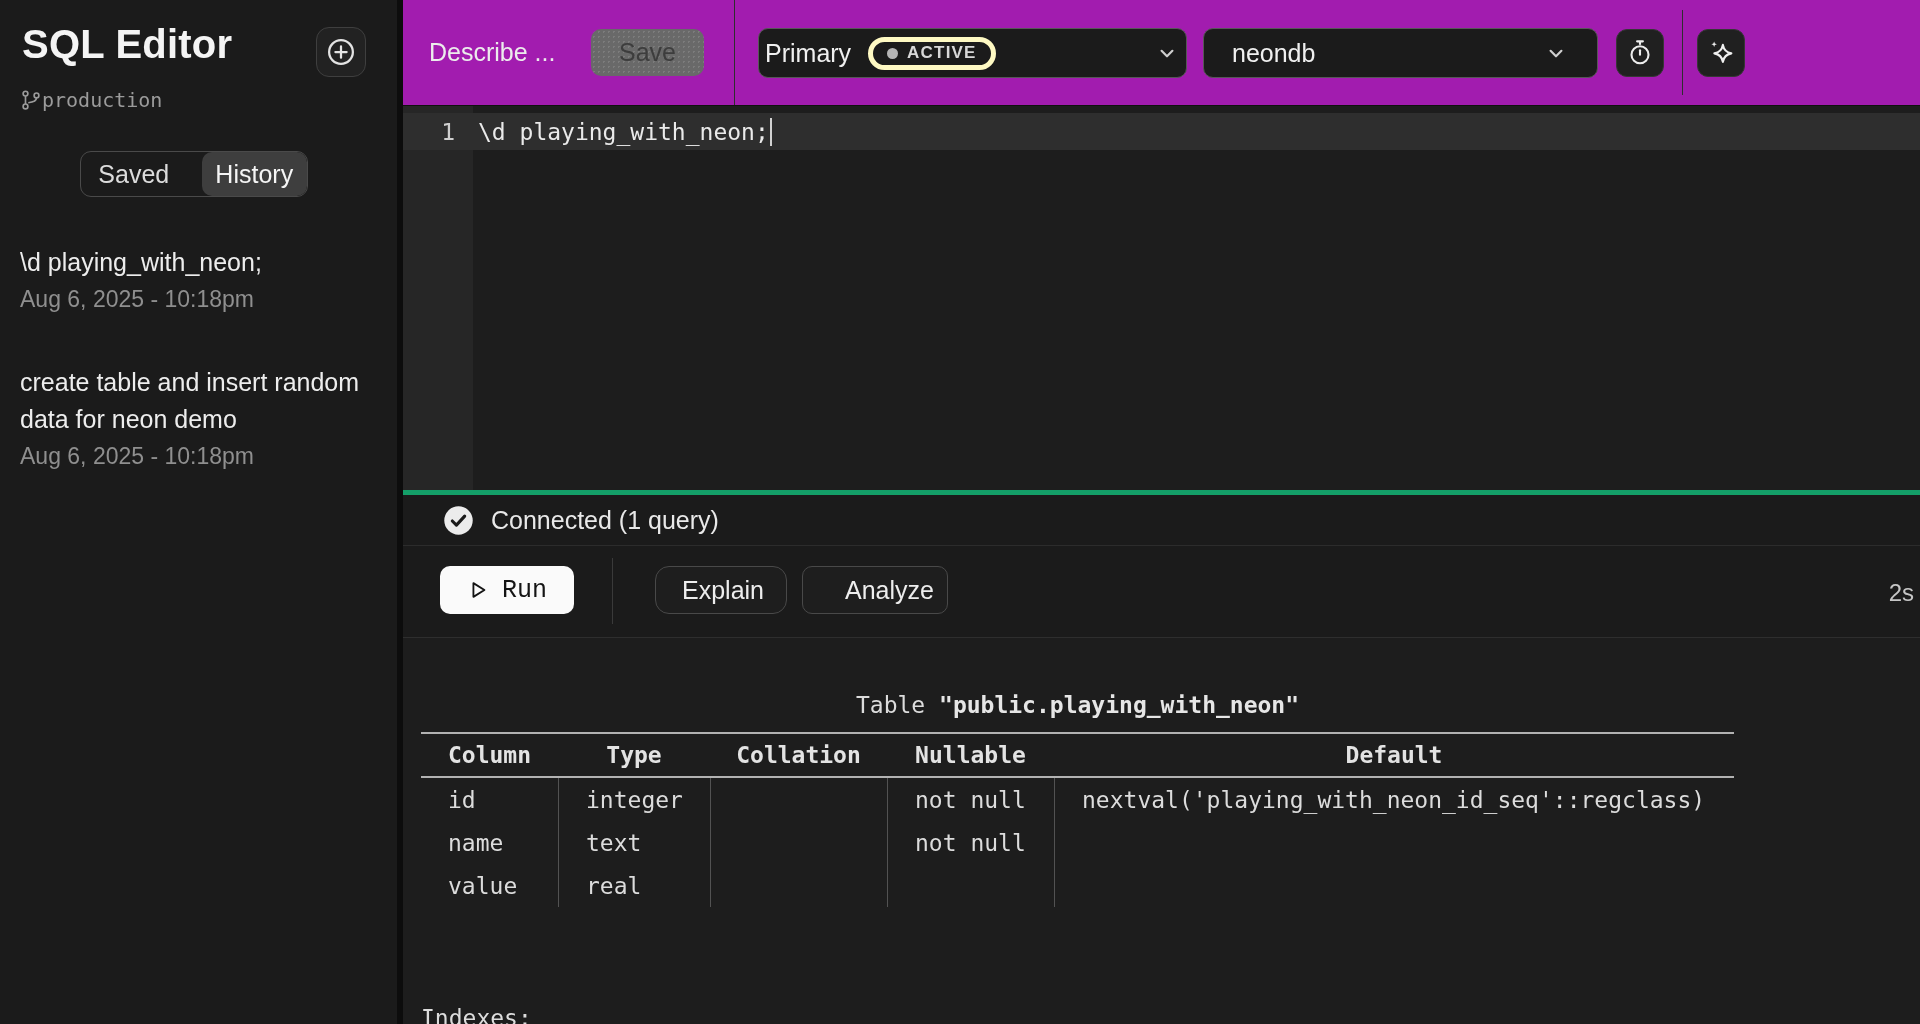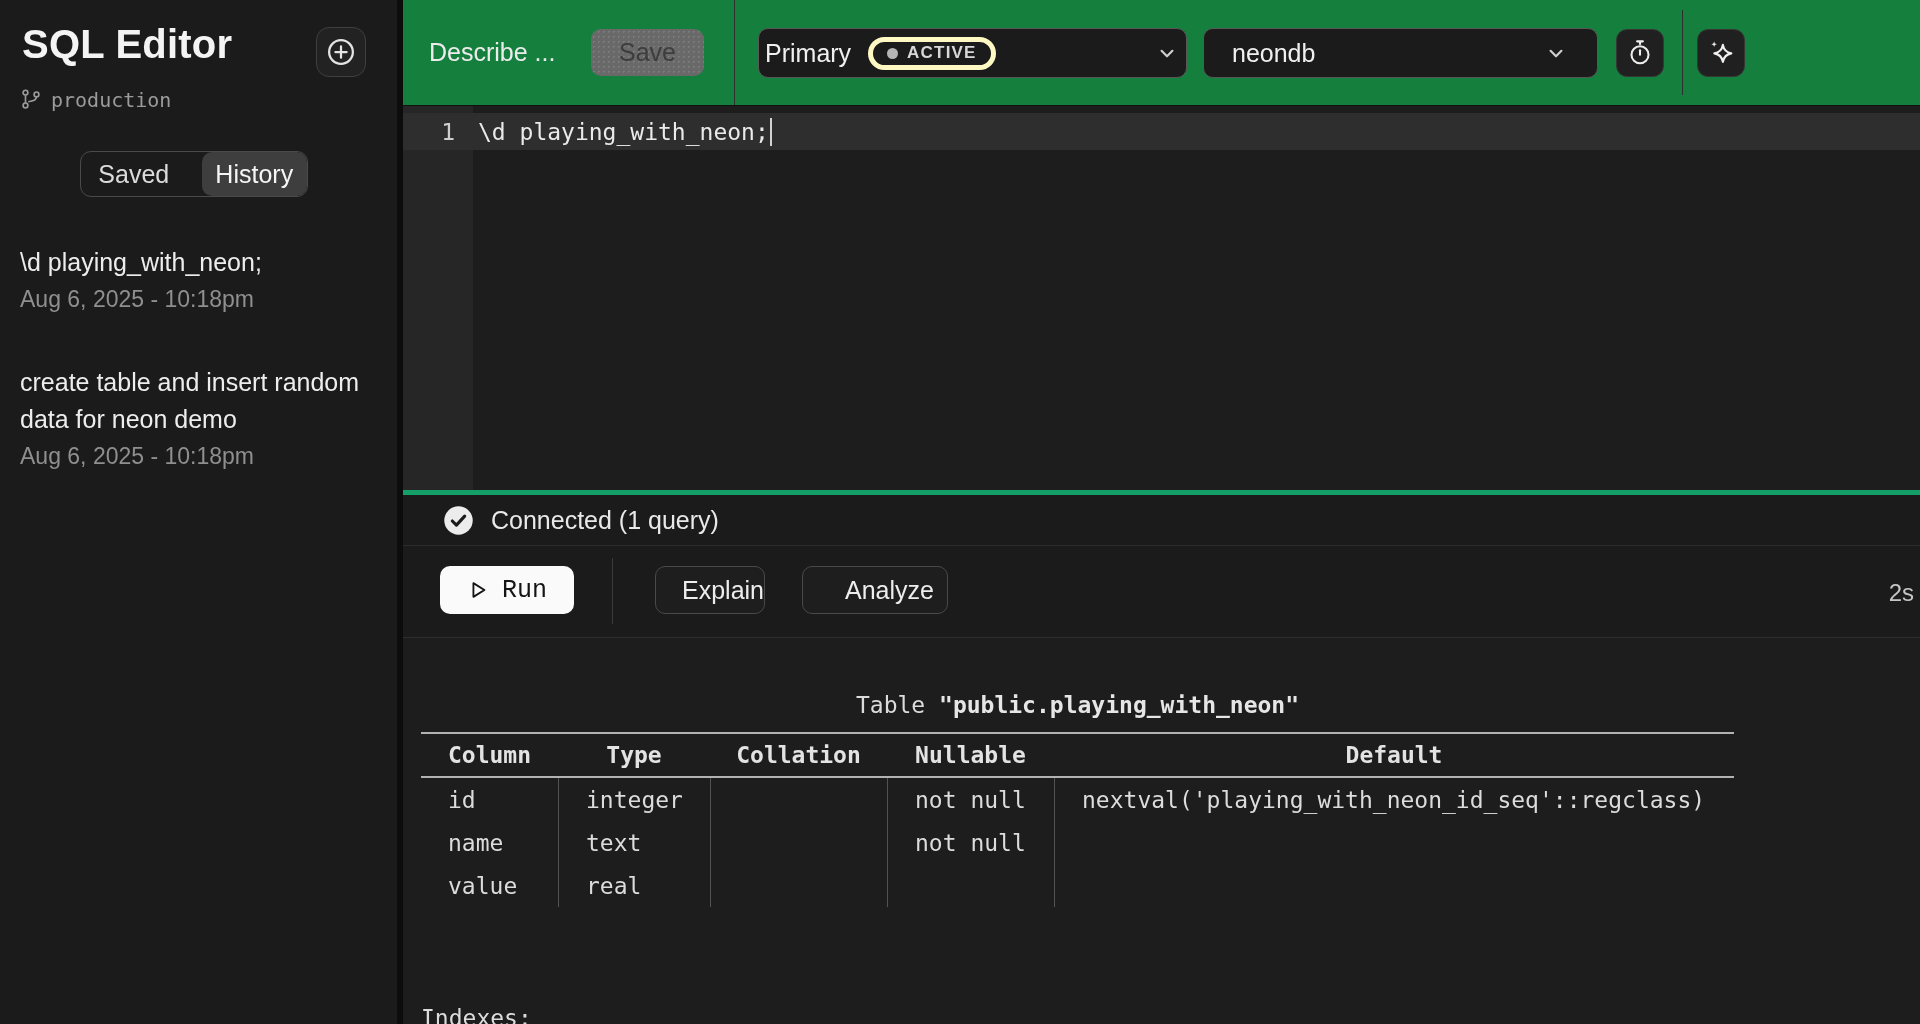--- a/index.html
+++ b/index.html
@@ -5,35 +5,35 @@
   * { margin:0; padding:0; box-sizing:border-box; }
   html,body { width:1920px; height:1024px; overflow:hidden; background:#0c0c0c; }
   body { font-family:"Liberation Sans", sans-serif; color:#e8e8e8; -webkit-font-smoothing:antialiased; }
   .mono { font-family:"DejaVu Sans Mono", monospace; }
   .page { position:relative; width:1920px; height:1024px; background:#0c0c0c; }
 
   
   .sidebar { position:absolute; left:0; top:0; width:400px; height:1024px; background:#1b1b1b; border-right:3px solid #0d0d0d; }
   .sb-title { position:absolute; left:22px; top:22px; font-size:40px; font-weight:700; color:#f4f4f4; letter-spacing:0.2px; }
   .plus-btn { position:absolute; left:316px; top:27px; width:50px; height:50px; border:1px solid #3f3f3f; border-radius:13px; background:#222222; display:flex; align-items:center; justify-content:center; cursor:pointer; }
-  .branch-row { position:absolute; left:20px; top:88px; display:flex; gap:9px; color:#9b9b9b; }
+  .branch-row { position:absolute; left:20px; top:88px; display:flex; align-items:center; color:#9b9b9b; }
   .branch-row .lbl { font-size:20px; color:#9b9b9b; }
   .seg { position:absolute; left:80px; top:151px; width:228px; height:46px; display:flex; border:1px solid #4a4a4a; border-radius:11px; overflow:hidden; background:#1b1b1b;gap:15px; }
   .seg-item { flex:1; display:flex; align-items:center; justify-content:center; font-size:25px; color:#dcdcdc; cursor:pointer; }
   .seg-item.active { background:#3e3e3e; border-radius:10px; color:#f5f5f5; }
   .hist { position:absolute; left:0; top:244px; width:400px; display:flex; flex-direction:column; gap:50px; }
   .hist-item { padding:0 22px 0 20px; cursor:pointer; }
   .hist-title { font-size:25px; font-weight:500; color:#ededed; line-height:37px; }
   .hist-time { font-size:23px; color:#8f8f8f; line-height:30px; margin-top:3px; }
 
   
   .main { position:absolute; left:403px; top:0; width:1517px; height:1024px; background:#1b1b1b; }
 
   
-  .topbar { position:absolute; left:0; top:0; width:1517px; height:105px; background:#15803d; }
+  .topbar { position:absolute; left:0; top:0; width:1517px; height:105px; background:#a21caf; }
   .q-title { position:absolute; left:26px; top:0; height:105px; display:flex; align-items:center; font-size:25px; color:#ececec; }
   .save-btn { position:absolute; left:188px; top:29px; width:113px; height:47px; border-radius:10px; border:none; background:#696969; background-image:radial-gradient(#7c7c7c 1px, transparent 1px); background-size:5px 5px; color:#3d3d3d; font-size:25px; font-family:"Liberation Sans",sans-serif; cursor:default; }
   .vdiv { position:absolute; width:1px; background:#2e2e2e; }
   .vdiv-1 { left:331px; top:0; height:105px; }
   .vdiv-2 { left:1279px; top:10px; height:85px; }
   .dd { position:absolute; top:28px; height:50px; border:1px solid #575757; border-radius:10px; background:#1b1b1b; display:flex; align-items:center; cursor:pointer; }
   .dd-branch { left:355px; width:429px; padding:0 6px; }
   .dd-db { left:800px; width:395px; padding:0 28px; }
   .dd-label { font-size:25px; color:#f0f0f0; }
   .dd .chev { margin-left:auto; }
@@ -57,21 +57,21 @@
   .statusbar { position:absolute; left:0; top:495px; width:1517px; height:51px; background:#1b1b1b; border-bottom:1px solid #2c2c2c; display:flex; align-items:center; }
   .statusbar .chk { margin-left:40px; }
   .status-text { margin-left:17px; font-size:25px; color:#e9e9e9; }
 
   
   .toolbar { position:absolute; left:0; top:547px; width:1517px; height:91px; background:#1b1b1b; border-bottom:1px solid #2e2e2e; }
   .run-btn { position:absolute; left:37px; top:19px; width:134px; height:48px; background:#fafafa; border:none; border-radius:10px; display:flex; align-items:center; justify-content:center; gap:13px; cursor:pointer; }
   .run-btn span { font-size:25px; font-weight:500; color:#141414; font-family:Liberation Mono, monospace; }
   .tb-div { position:absolute; left:209px; top:11px; width:1px; height:66px; background:#3a3a3a; }
   .ghost-btn { position:absolute; top:19px; height:48px; background:#1e1e1e; border:1px solid #494949; border-radius:10px; color:#ededed; font-size:25px; font-family:"Liberation Sans",sans-serif; cursor:pointer; padding:0 26px; }
-  .btn-explain { left:252px; width:110px; }
+  .btn-explain { left:252px; width:132px;border-radius:14px; }
   .btn-analyze { left:399px; width:146px;padding-left:42px; }
   .duration { position:absolute; right:6px; top:0; height:91px; display:flex; align-items:center; font-size:24px; color:#c6c6c6; }
 
   
   .results { position:absolute; left:0; top:638px; width:1517px; height:386px; background:#1d1d1d; font-family:"DejaVu Sans Mono",monospace; font-size:23px; color:#dcdcdc; }
   .rs-title { position:absolute; left:18px; top:692px; width:1313px; text-align:center; }
   .rs-title b { font-weight:700; color:#e6e6e6; }
   .rule { position:absolute; left:18px; width:1313px; height:2px; background:#b2b2b2; }
   .rule-1 { top:732px; }
   .rule-2 { top:776px; }

